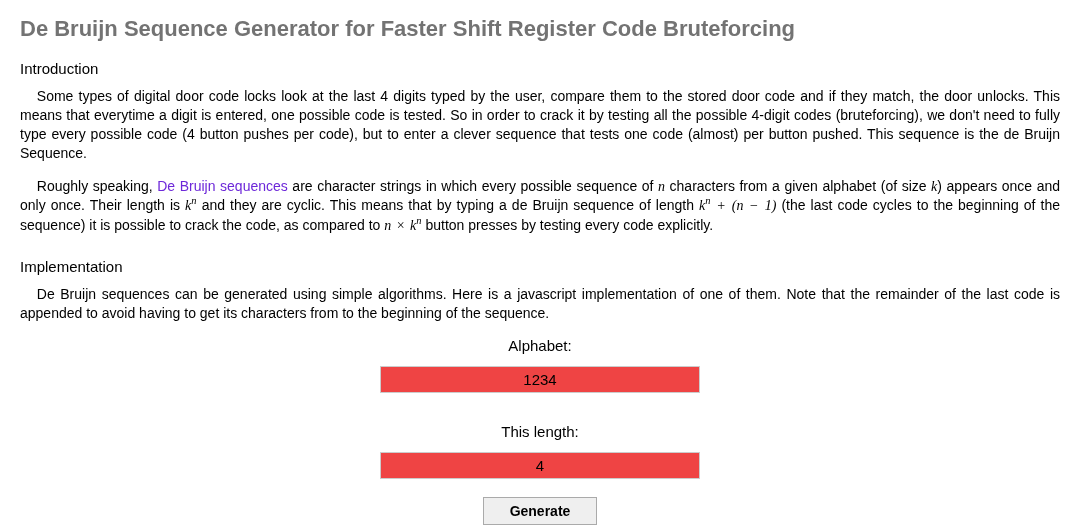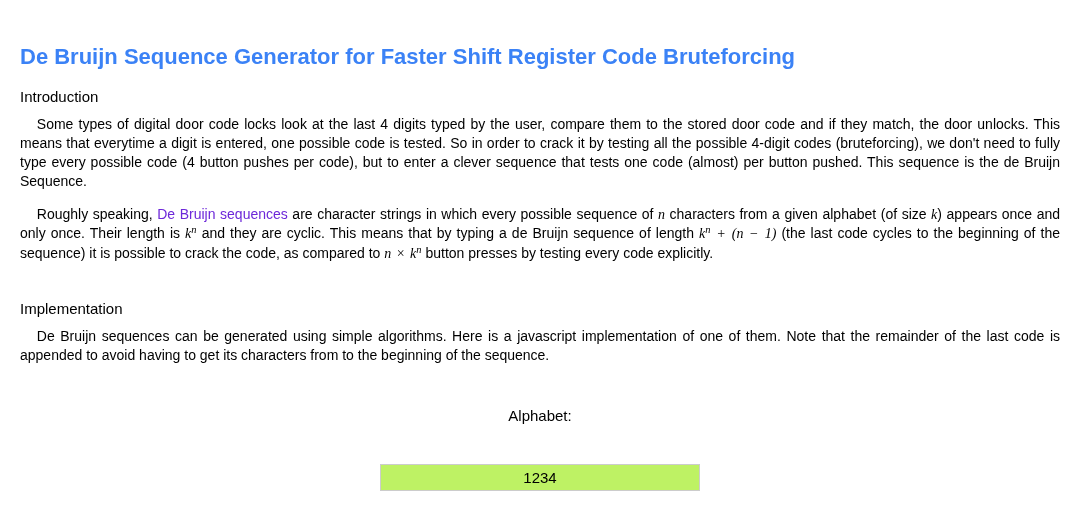--- a/index.html
+++ b/index.html
@@ -1,28 +1,27 @@
 <!DOCTYPE html>
 <html><head>
   <meta charset="utf-8">
   <style>
     * {
       box-sizing: border-box;
-      margin-top: 28px;
     }
     body {
       font-family: Arial, Helvetica, sans-serif;
       margin: 0;
       padding: 16px 20px;
       background: #fff;
       color: #000;
       font-size: 14px;
     }
     h1 {
-      color: #3b82f6;
+      color: #737373;
       font-size: 22px;
       font-weight: bold;
       margin: 0 0 18px 0;
     }
     h2 {
       color: #000000;
       font-size: 15px;
       font-weight: normal;
       margin: 0 0 10px 0;
     }
@@ -59,21 +58,21 @@
     .form-label {
       font-size: 15px;
       text-align: center;
     }
     .form-input {
       width: 320px;
       padding: 4px 6px;
       font-size: 15px;
       text-align: center;
       border: 1px solid #ccc;
-      background: #bef264;
+      background: #ef4444;
       font-family: Arial, Helvetica, sans-serif;
     }
     .btn {
       margin-top: 6px;
       padding: 5px 26px;
       font-size: 14px;
       font-weight: bold;
       font-family: Arial, Helvetica, sans-serif;
       background: #efefef;
       border: 1px solid #aaa;

